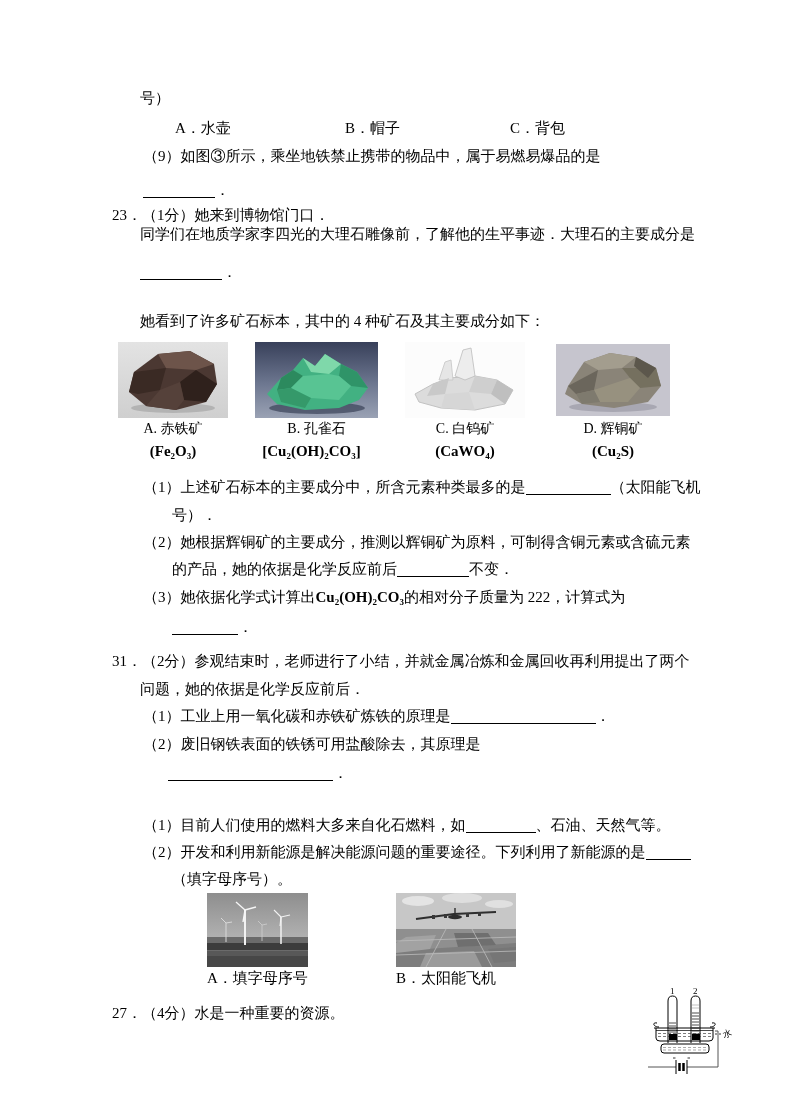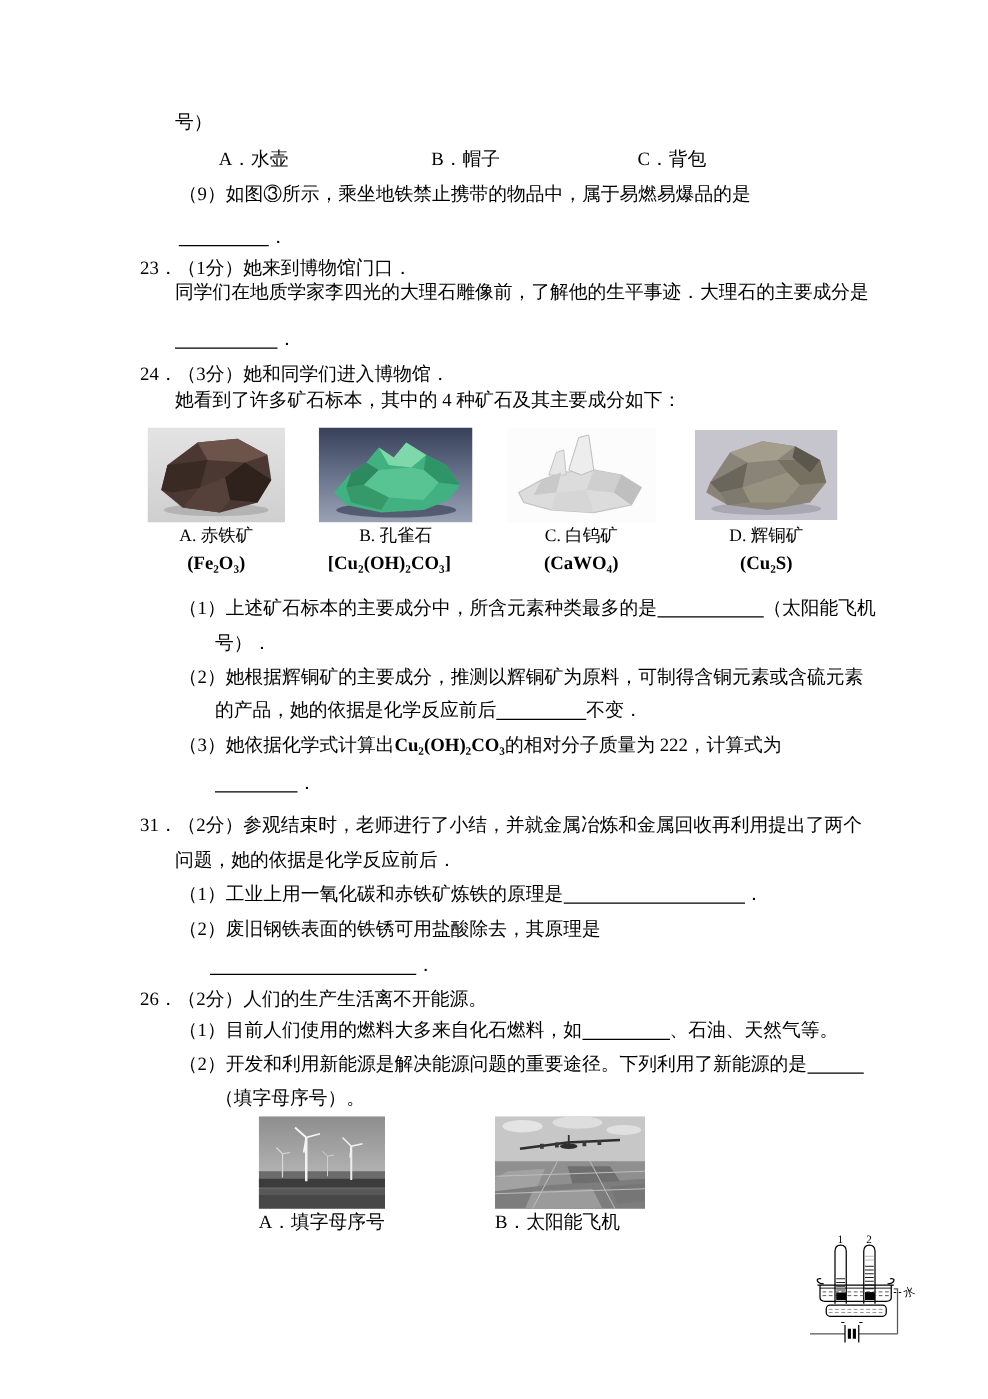--- a/index.html
+++ b/index.html
@@ -25,21 +25,20 @@
   <div class="ln" style="left:175px;top:118px">A．水壶</div>
   <div class="ln" style="left:345px;top:118px">B．帽子</div>
   <div class="ln" style="left:510px;top:118px">C．背包</div>
   <div class="ln" style="left:143px;top:146px">（9）如图③所示，乘坐地铁禁止携带的物品中，属于易燃易爆品的是</div>
   <div class="ln" style="left:143px;top:180px"><span class="blank" style="width:72px"></span><span>．</span></div>
 
   <div class="ln" style="left:112px;top:205px">23．（1分）她来到博物馆门口．</div>
   <div class="ln" style="left:140px;top:224px">同学们在地质学家李四光的大理石雕像前，了解他的生平事迹．大理石的主要成分是</div>
   <div class="ln" style="left:140px;top:262px"><span class="blank" style="width:82px"></span><span>．</span></div>
 
-  <div class="ln" style="left:112px;top:290px">24．（3分）她和同学们进入博物馆．</div>
   <div class="ln" style="left:140px;top:311px">她看到了许多矿石标本，其中的 4 种矿石及其主要成分如下：</div>
 
   <div class="fig" style="left:118px;top:342px">
     <svg width="110" height="76" viewBox="0 0 110 76">
       <defs>
           <linearGradient id="habg" x1="0" y1="0" x2="0" y2="1">
             <stop offset="0" stop-color="#e3e3e3"></stop>
             <stop offset="1" stop-color="#cfcfcf"></stop>
           </linearGradient>
         </defs>
@@ -113,21 +112,20 @@
   <div class="ln" style="left:172px;top:559px"><span>的产品，她的依据是化学反应前后</span><span class="blank" style="width:72px"></span><span>不变．</span></div>
   <div class="ln" style="left:143px;top:587px"><span>（3）她依据化学式计算出</span><span class="formula">Cu₂(OH)₂CO₃</span><span>的相对分子质量为 222，计算式为</span></div>
   <div class="ln" style="left:172px;top:617px"><span class="blank" style="width:66px"></span><span>．</span></div>
 
   <div class="ln" style="left:112px;top:651px">31．（2分）参观结束时，老师进行了小结，并就金属冶炼和金属回收再利用提出了两个</div>
   <div class="ln" style="left:140px;top:679px">问题，她的依据是化学反应前后．</div>
   <div class="ln" style="left:143px;top:706px"><span>（1）工业上用一氧化碳和赤铁矿炼铁的原理是</span><span class="blank" style="width:145px"></span><span>．</span></div>
   <div class="ln" style="left:143px;top:734px">（2）废旧钢铁表面的铁锈可用盐酸除去，其原理是</div>
   <div class="ln" style="left:168px;top:763px"><span class="blank" style="width:165px"></span><span>．</span></div>
 
-  <div class="ln" style="left:112px;top:790px">26．（2分）人们的生产生活离不开能源。</div>
   <div class="ln" style="left:143px;top:815px"><span>（1）目前人们使用的燃料大多来自化石燃料，如</span><span class="blank" style="width:70px"></span><span>、石油、天然气等。</span></div>
   <div class="ln" style="left:143px;top:842px"><span>（2）开发和利用新能源是解决能源问题的重要途径。下列利用了新能源的是</span><span class="blank" style="width:45px"></span></div>
   <div class="ln" style="left:172px;top:869px">（填字母序号）。</div>
 
   <div class="fig" style="left:207px;top:893px">
     <svg width="101" height="74" viewBox="0 0 101 74">
       <defs>
           <linearGradient id="sky1" x1="0" y1="0" x2="0" y2="1">
             <stop offset="0" stop-color="#8e8e8e"></stop>
             <stop offset="1" stop-color="#b2b2b2"></stop>
@@ -192,20 +190,21 @@
         <rect x="48" y="21" width="3" height="4" fill="#383838"></rect>
         <rect x="70" y="20" width="3" height="4" fill="#383838"></rect>
         <rect x="82" y="19" width="3" height="4" fill="#383838"></rect>
       </g>
     </svg>
   </div>
 
   <div class="ln" style="left:207px;top:968px">A．填字母序号</div>
   <div class="ln" style="left:396px;top:968px">B．太阳能飞机</div>
 
+  <div class="ln" style="left:112px;top:1003px">27．（4分）水是一种重要的资源。</div>
 
   <div class="fig" style="left:645px;top:983px">
     <svg width="145" height="100" viewBox="0 0 145 100">
       <g font-family="Liberation Serif, serif" font-size="9">
         <text x="25" y="11">1</text>
         <text x="48" y="11">2</text>
       </g>
 
       <path d="M23,60 L23,18 Q23,13 27.5,13 Q32,13 32,18 L32,60" fill="#ffffff" stroke="#000" stroke-width="1"></path>
       <path d="M46,60 L46,18 Q46,13 50.5,13 Q55,13 55,18 L55,60" fill="#ffffff" stroke="#000" stroke-width="1"></path>

